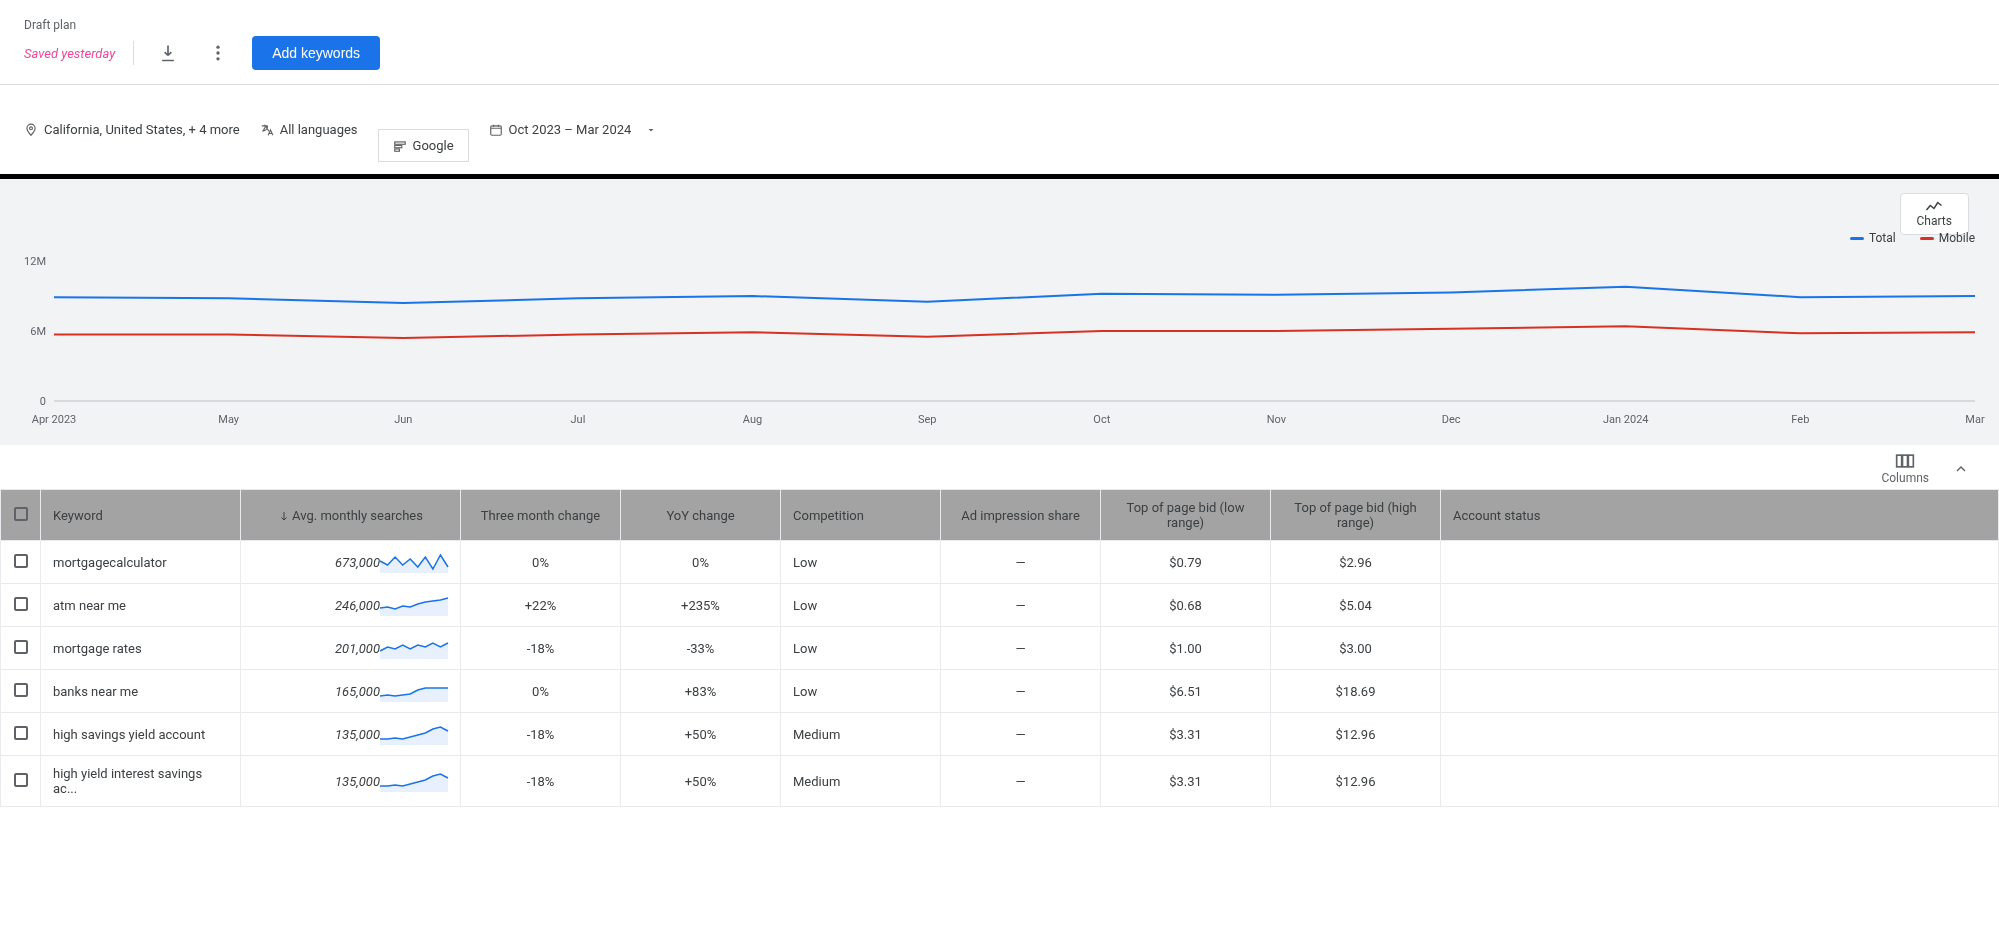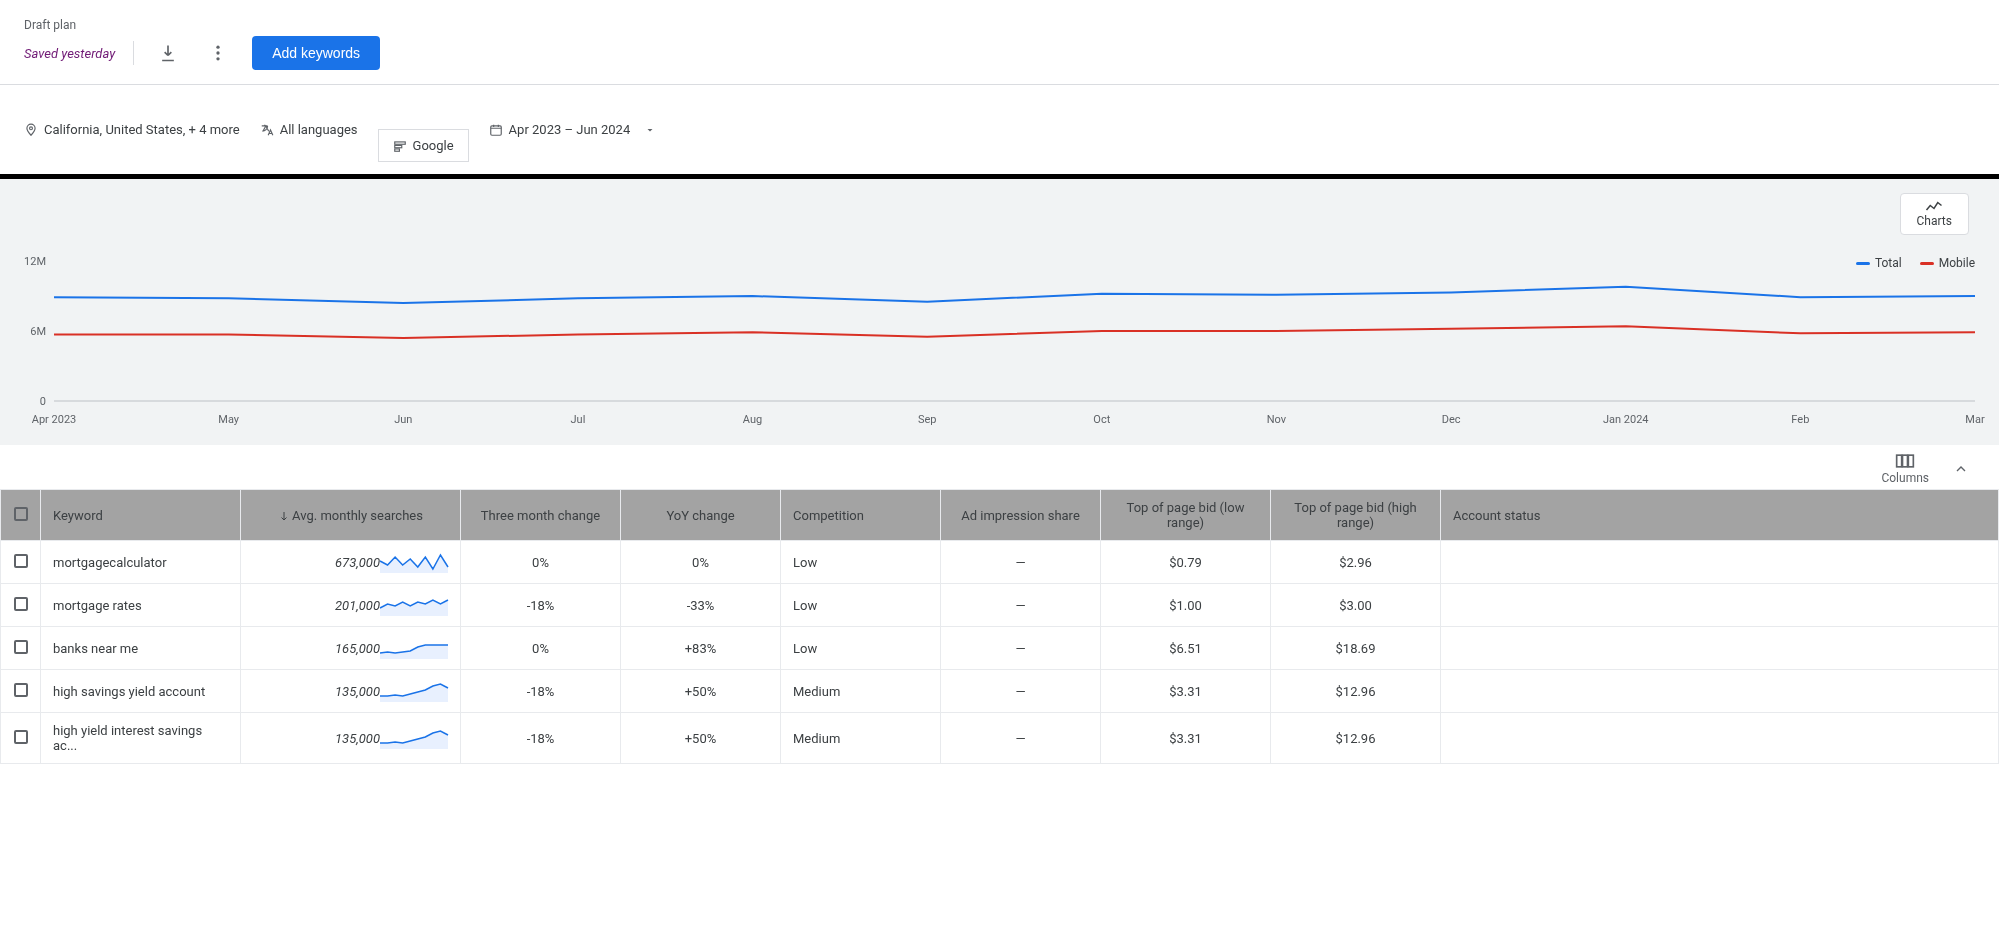--- a/index.html
+++ b/index.html
@@ -4,34 +4,34 @@
 <style>
 * { box-sizing: border-box; margin: 0; padding: 0; }
 body { font-family: Roboto, Arial, sans-serif; background: #fff; color: #3c4043; font-size: 13px; }
 
 
 .header { padding: 18px 24px 14px; border-bottom: 1px solid #dadce0; display: flex; justify-content: space-between; align-items: flex-start; flex-direction: column; }
 .header-left .label { font-size: 12px; color: #5f6368; margin-bottom: 4px; }
 .header-left .title-row { display: flex; align-items: center; gap: 8px; }
 .header-left .title { font-size: 18px; color: #3c4043; }
 .header-right { display: flex; align-items: center; gap: 18px; }
-.saved { font-style: italic; color: #701a75; font-size: 13px; }
+.saved { font-style: italic; color: #ec4899; font-size: 13px; }
 .hdr-divider { width: 1px; height: 24px; background: #dadce0; }
 .icon-btn { background: none; border: none; cursor: pointer; padding: 6px; display: flex; align-items: center; justify-content: center; color: #5f6368; }
 .add-btn { background: #1a73e8; color: #fff; border: none; border-radius: 4px; padding: 9px 20px; font-size: 14px; font-weight: 500; cursor: pointer; }
 
 
 .filter-bar { padding: 12px 24px; border-bottom: 5px solid #000000; display: flex; align-items: center; gap: 20px; }
 .filter-item { display: flex; align-items: center; gap: 6px; color: #3c4043; font-size: 13px; cursor: pointer; }
 .filter-box { border: 1px solid #dadce0; border-radius: 0; padding: 8px 14px; display: flex; align-items: center; gap: 6px; cursor: pointer; margin-top: 32px; }
 
 
 .chart-area { background: #f1f3f4; padding: 12px 14px 14px; position: relative; }
 .charts-btn { position: absolute; top: 14px; right: 30px; background: #fff; border: 1px solid #dadce0; border-radius: 4px; padding: 6px 16px; display: flex; flex-direction: column; align-items: center; gap: 0; cursor: pointer; font-size: 12px; color: #3c4043; }
-.legend { position: absolute; top: 77px; right: 24px; display: flex; gap: 18px; font-size: 12px; color: #3c4043; }
+.legend { position: absolute; top: 52px; right: 24px; display: flex; gap: 24px; font-size: 12px; color: #3c4043; }
 .legend-item { display: flex; align-items: center; gap: 5px; }
 .legend-swatch { width: 14px; height: 3px; border-radius: 2px; }
 .chart-svg { display: block; width: 100%; height: 240px; }
 
 
 .cols-bar { display: flex; justify-content: flex-end; align-items: center; padding: 8px 24px 4px; gap: 18px; }
 .cols-btn { display: flex; flex-direction: column; align-items: center; gap: 2px; cursor: pointer; color: #5f6368; font-size: 12px; }
 
 
 .kw-table { width: 100%; border-collapse: collapse; font-size: 13px; }
@@ -90,21 +90,21 @@
         <rect x="3" y="11" width="12" height="4"></rect>
         <rect x="3" y="17" width="8" height="4"></rect>
       </svg>
     <span>Google</span>
   </div>
   <div class="filter-item">
     <svg width="14" height="14" viewBox="0 0 24 24" fill="none" stroke="#5f6368" stroke-width="2">
         <rect x="3" y="5" width="18" height="16" rx="2"></rect>
         <path d="M3 9h18M8 3v4M16 3v4"></path>
       </svg>
-    <span>Apr 2023 – Jun 2024</span>
+    <span>Oct 2023 – Mar 2024</span>
     <svg width="12" height="12" viewBox="0 0 24 24" fill="#5f6368" style="margin-left:8px">
         <path d="M7 10l5 5 5-5z"></path>
       </svg>
   </div>
 </div>
 
 <div class="chart-area">
   <div class="charts-btn">
     <svg width="18" height="14" viewBox="0 0 24 16" fill="none" stroke="#3c4043" stroke-width="2">
         <path d="M2 12l5-6 5 4 5-8 5 4"></path>
@@ -194,20 +194,40 @@
       <td class="right">0%</td>
       <td class="right">0%</td>
       <td>Low</td>
       <td class="right">—</td>
       <td class="right">$0.79</td>
       <td class="right">$2.96</td>
       <td></td>
     </tr>
       <tr>
       <td style="text-align:center"><span class="cb"></span></td>
+      <td>atm near me</td>
+      <td class="right">
+        <div class="avg-cell">
+          <span>246,000</span>
+          <svg class="spark" viewBox="0 0 68 22">
+            <polygon points="0,22 0,14 7.555555555555555,13 15.11111111111111,15 22.666666666666664,12 30.22222222222222,13 37.77777777777778,10 45.33333333333333,8 52.88888888888889,7 60.44444444444444,6 68,4 68,22" fill="#e8f0fe"></polygon>
+            <polyline points="0,14 7.555555555555555,13 15.11111111111111,15 22.666666666666664,12 30.22222222222222,13 37.77777777777778,10 45.33333333333333,8 52.88888888888889,7 60.44444444444444,6 68,4" fill="none" stroke="#1a73e8" stroke-width="1.5"></polyline>
+          </svg>
+        </div>
+      </td>
+      <td class="right">+22%</td>
+      <td class="right">+235%</td>
+      <td>Low</td>
+      <td class="right">—</td>
+      <td class="right">$0.68</td>
+      <td class="right">$5.04</td>
+      <td></td>
+    </tr>
+      <tr>
+      <td style="text-align:center"><span class="cb"></span></td>
       <td>mortgage rates</td>
       <td class="right">
         <div class="avg-cell">
           <span>201,000</span>
           <svg class="spark" viewBox="0 0 68 22">
             <polygon points="0,22 0,14 7.555555555555555,10 15.11111111111111,12 22.666666666666664,8 30.22222222222222,12 37.77777777777778,8 45.33333333333333,10 52.88888888888889,6 60.44444444444444,10 68,6 68,22" fill="#e8f0fe"></polygon>
             <polyline points="0,14 7.555555555555555,10 15.11111111111111,12 22.666666666666664,8 30.22222222222222,12 37.77777777777778,8 45.33333333333333,10 52.88888888888889,6 60.44444444444444,10 68,6" fill="none" stroke="#1a73e8" stroke-width="1.5"></polyline>
           </svg>
         </div>
       </td>

